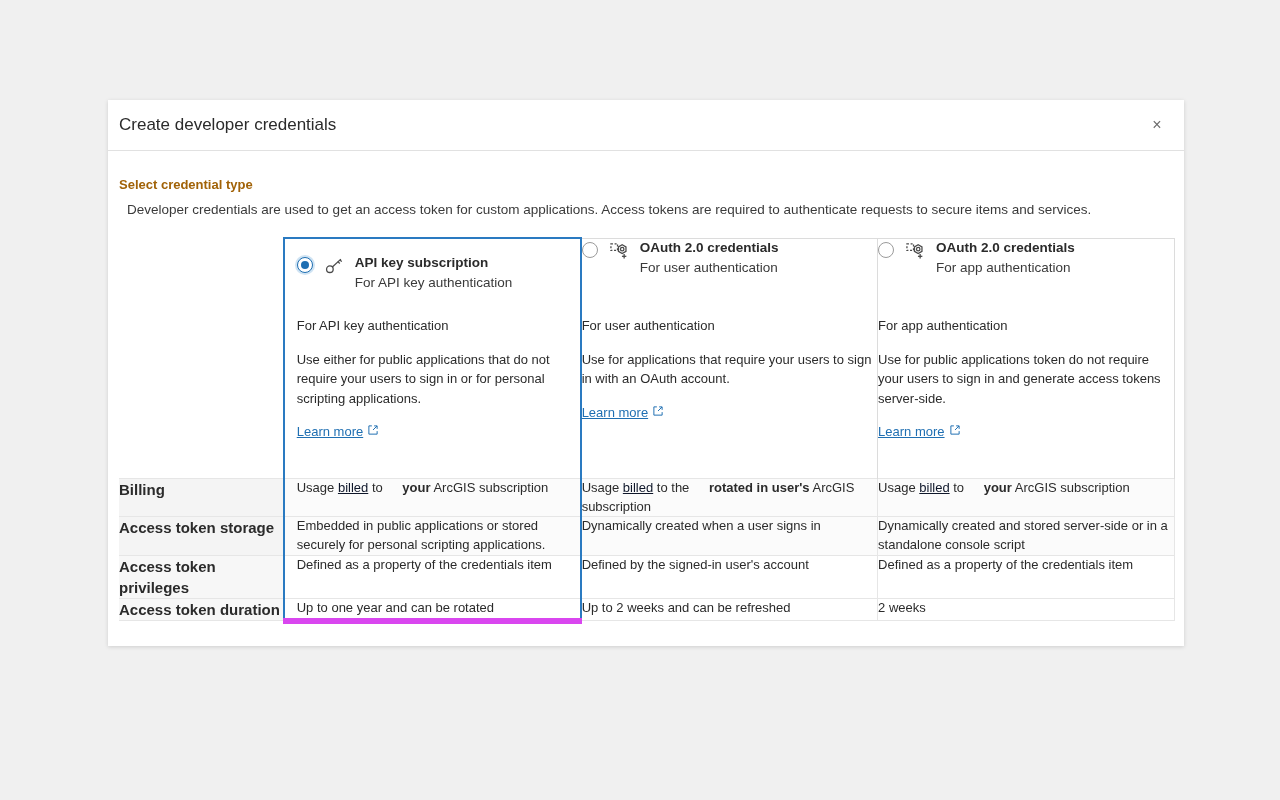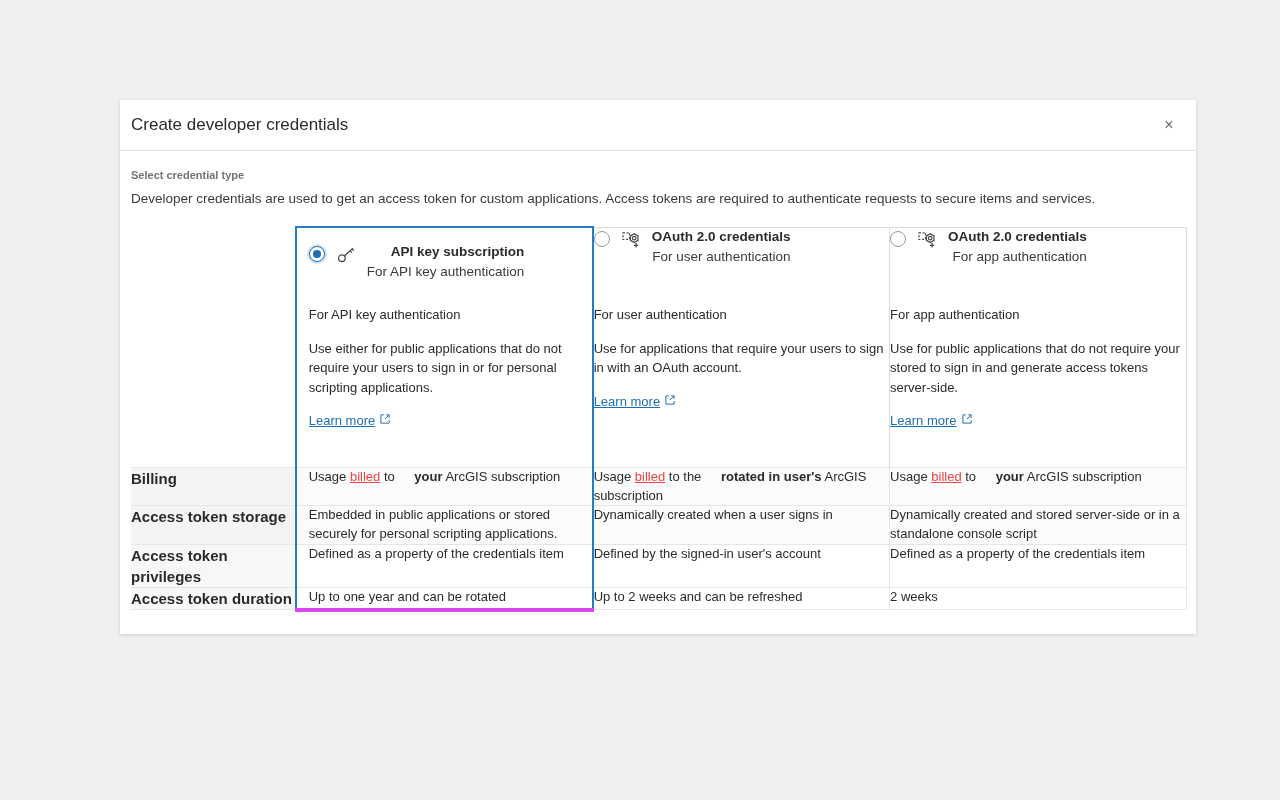--- a/index.html
+++ b/index.html
@@ -7,21 +7,21 @@
     padding: 0;
     width: 1280px;
     height: 800px;
     background: #f0f0f0;
     font-family: "Liberation Sans", sans-serif;
     -webkit-font-smoothing: antialiased;
   }
 
   .modal {
     position: absolute;
-    left: 120px;
+    left: 108px;
     top: 100px;
     width: 1076px;
     background: #ffffff;
     box-shadow: 0 1px 4px rgba(0,0,0,0.14);
   }
 
   
   .modal-header {
     height: 51px;
     border-bottom: 1px solid #e1e1e1;
@@ -49,29 +49,29 @@
     background: none;
     border: none;
     padding: 0;
   }
 
   
   .modal-body {
     padding: 18px 12px 22px 11px;
   }
   .section-title {
-    font-size: 11px;
+    font-size: 13px;
     font-weight: bold;
-    color: #737373;
-    margin: 0 0 9px 0;
+    color: #a16207;
+    margin: 8px 0 9px 0;
   }
   .section-desc {
     font-size: 13.5px;
     color: #3a3a3a;
-    margin: 0 0 18px 0;
+    margin: 0 0 18px 8px;
     line-height: 1.35;
   }
 
   
   .compare {
     width: 1056px;
     border-collapse: collapse;
     table-layout: fixed;
     font-size: 13px;
     color: #2b2b2b;
@@ -82,21 +82,20 @@
   .col-option { width: 292px; }
 
   
   .opt-head {
     border: 1px solid #dcdcdc;
     border-bottom: none;
     padding: 16px 14px 16px 13px;
     background: #ffffff;
     box-sizing: border-box;
     height: 78px;
-    text-align: right;
   }
   .opt-head.selected {
     border: 2px solid #2a7ac1;
     border-bottom: none;
     padding: 15px 13px 16px 12px;
   }
   .opt-head-inner {
     display: flex;
     align-items: flex-start;
     gap: 10px;
@@ -189,26 +188,26 @@
     padding: 12px 14px 12px 13px;
     box-sizing: border-box;
     line-height: 1.45;
     color: #2b2b2b;
   }
   .row-cell.selected {
     border-left: 2px solid #2a7ac1;
     border-right: 2px solid #2a7ac1;
     padding-left: 12px;
   }
-  .row-cell.last.selected { border-bottom: 4px solid #d946ef; }
+  .row-cell.last.selected { border-bottom: 6px solid #d946ef; }
   .row-cell.shaded { background: #fbfbfb; }
   .row-label.shaded { background: #f4f4f4; }
 
   .link-inline {
-    color: #ef4444;
+    color: #0f172a;
     text-decoration: underline;
     cursor: pointer;
   }
   .bold { font-weight: bold; margin-left: 16px; }
 </style>
 </head>
 <body>
 
 <div class="modal">
 
@@ -318,21 +317,21 @@
                   <path d="M6.5 2.5 H2.5 V13.5 H13.5 V9.5"></path>
                   <path d="M9.5 2.5 H13.5 V6.5"></path>
                   <line x1="13.3" y1="2.7" x2="8" y2="8"></line>
                 </svg>
               </span>
             </span>
           </td>
 
           <td class="opt-desc">
             <p>For app authentication</p>
-            <p>Use for public applications that do not require your stored to sign in and generate access tokens server-side.</p>
+            <p>Use for public applications token do not require your users to sign in and generate access tokens server-side.</p>
             <span class="learn-more">
               <span>Learn more</span>
               <span class="ext-icon">
                 <svg width="12" height="12" viewBox="0 0 16 16" fill="none" stroke="#1f6fb2" stroke-width="1.3">
                   <path d="M6.5 2.5 H2.5 V13.5 H13.5 V9.5"></path>
                   <path d="M9.5 2.5 H13.5 V6.5"></path>
                   <line x1="13.3" y1="2.7" x2="8" y2="8"></line>
                 </svg>
               </span>
             </span>

